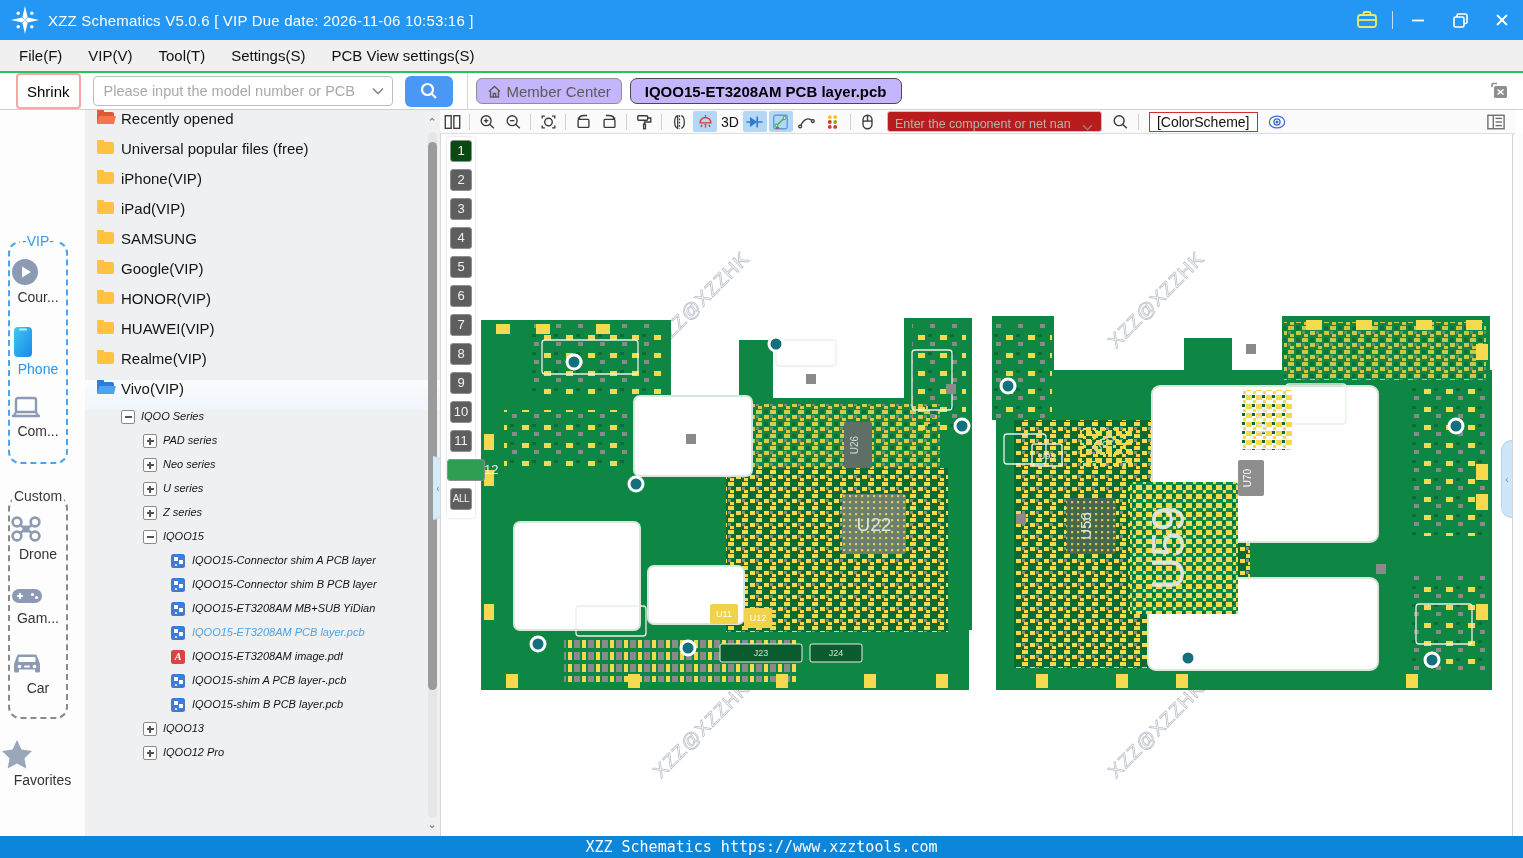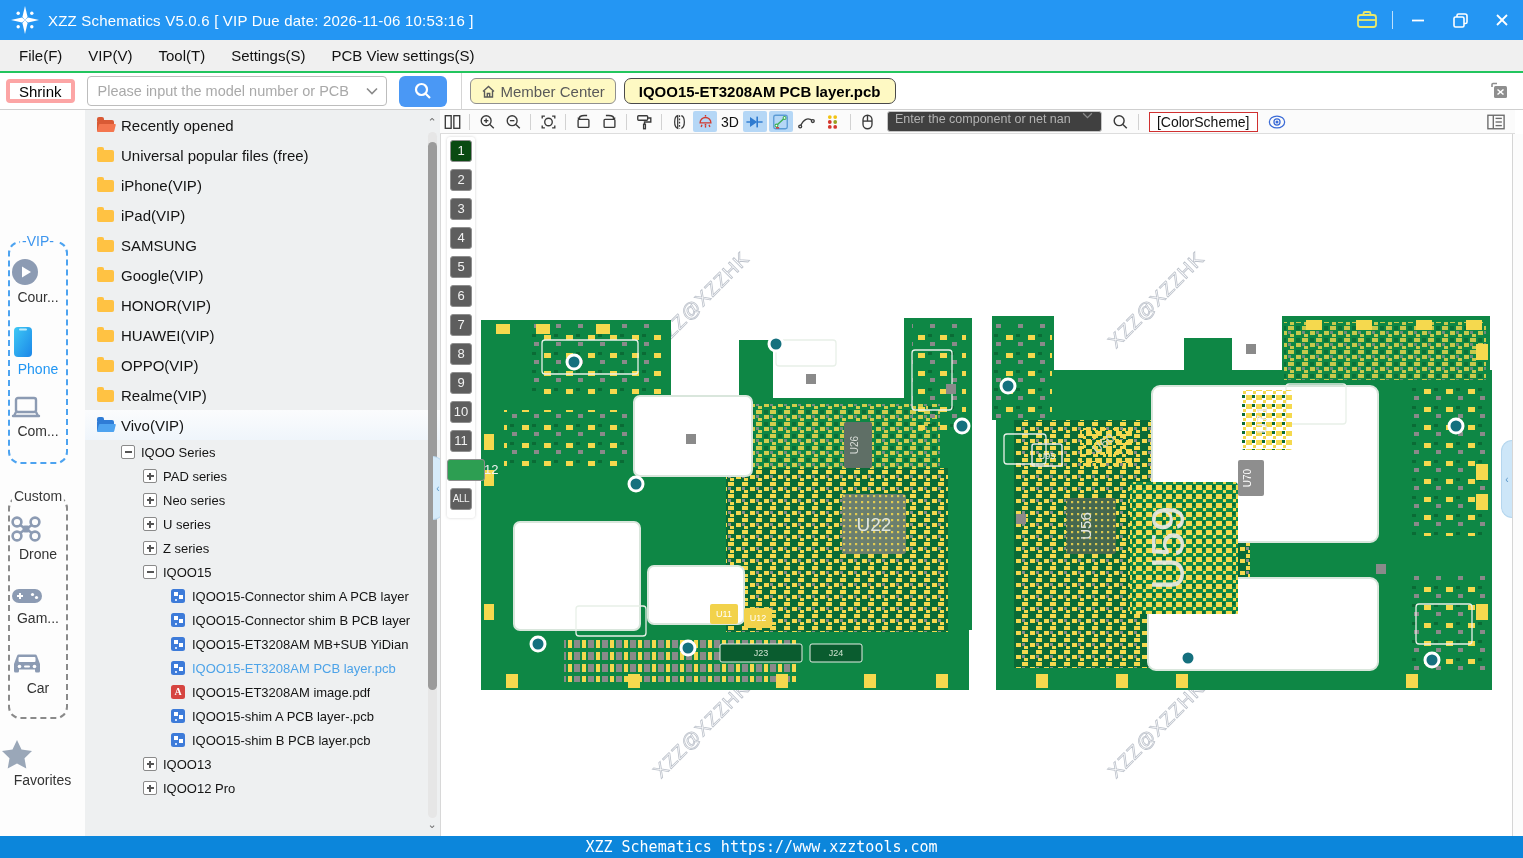--- a/index.html
+++ b/index.html
@@ -17,48 +17,48 @@
   .win-divider { width:1px; height:18px; background:rgba(255,255,255,.7); margin:0 4px; }
 
   
   .menubar { position:absolute; left:0; top:40px; width:1523px; height:33px;
     background:#F0F0F0; border-bottom:2px solid #22c55e; display:flex; align-items:center; padding-left:6px; }
   .menu-item { font-size:15px; color:#111; padding:0 13px; height:100%; display:flex; align-items:center; cursor:pointer; }
 
   
   .searchrow { position:absolute; left:0; top:73px; width:1523px; height:37px;
     background:#fff; border-bottom:1px solid #CFCFCF; display:flex; align-items:center; }
-  .shrink-btn { margin-left:6px; height:24px; padding:0 9px; background:#fff;
-    border:4px solid #fca5a5; border-radius:4px; font-size:15px; color:#000; }
+  .shrink-btn { margin-left:16px; height:36px; padding:0 9px; background:#fff;
+    border:2px solid #fca5a5; border-radius:4px; font-size:15px; color:#000; }
   .model-input { position:relative; margin-left:12px; width:300px; height:30px;
     border:1px solid #BDBDBD; border-radius:4px; display:flex; align-items:center; padding:0 26px 0 10px; }
   .model-input .ph { color:#A9A9A9; font-size:14.5px; white-space:nowrap; overflow:hidden; }
   .chev { position:absolute; right:8px; }
   .search-btn { margin-left:12px; width:48px; height:31px; background:#4A98F5;
     border:none; border-radius:6px; display:flex; align-items:center; justify-content:center; cursor:pointer; }
   .tabs-wrap { margin-left:14px; height:37px; border-left:1px solid #D5D5D5;
     display:flex; align-items:center; padding-left:8px; flex:1; }
   .tab { height:26px; border:1px solid #8F8F8F; border-radius:6px; display:flex;
-    align-items:center; padding:0 10px; background:#fef9c3; cursor:pointer; }
+    align-items:center; padding:0 10px; background:#c4b5fd; cursor:pointer; }
   .tab.member { color:#5A5A5A; font-size:15px; gap:5px; }
   .tab.file { margin-left:8px; border:1.6px solid #4A4A4A; border-radius:7px;
     font-weight:bold; font-size:15px; color:#000; padding:0 14px; }
   .close-tabs { margin-left:auto; margin-right:14px; cursor:pointer; }
 
   
   .toolbar { position:absolute; left:432px; top:110px; width:1083px; height:24px;
     background:#FBFBFB; border-left:1px solid #D8D8D8; border-bottom:1px solid #DDD;
     display:flex; align-items:center; padding:0 6px; }
   .tb-ic { width:24px; height:21px; display:flex; align-items:center; justify-content:center;
     margin:0 1px; border-radius:2px; cursor:pointer; flex:0 0 auto; }
   .tb-ic.sel { background:#B5D7F6; }
   .tb-sep { width:1px; height:16px; background:#D2D2D2; margin:0 4px; flex:0 0 auto; }
   .tb-3d { font-size:14px; color:#111; margin:0 3px; cursor:pointer; }
   .tb-input { position:relative; width:215px; height:21px; border:1px solid #C4C4C4;
-    border-radius:3px; margin:2px 6px; display:flex; align-items:flex-start; padding:0 22px 0 7px; background:#404040; }
+    border-radius:3px; margin:2px 6px; display:flex; align-items:flex-end; padding:0 22px 0 7px; background:#b91c1c; }
   .tb-input .ph { color:#B3B3B3; font-size:12.5px; white-space:nowrap; overflow:hidden; }
   .colorscheme { border:1.5px solid #D03030; padding:1px 7px; font-size:14px; color:#111;
     margin:0 6px; cursor:pointer; white-space:nowrap; background:#fff; }
   .tb-right { margin-left:auto; display:flex; align-items:center; }
 
   
   .side-icons { position:absolute; left:0; top:110px; width:106px; height:726px;
     background:#FDFDFD; border-right:1px solid #E2E2E2; }
   .grp { position:absolute; left:8px; width:60px; border-radius:12px; }
   .grp.vip { top:131px; height:223px; border:2px dashed #4DA3F0; }
@@ -71,24 +71,24 @@
   .side-item .lbl { font-size:14px; color:#333; margin-top:2px; white-space:nowrap; }
   .side-item .lbl.blue { color:#2196F3; }
   .fav { position:absolute; left:0; top:628px; width:85px; text-align:center; cursor:pointer; }
   .fav .lbl { font-size:14px; color:#333; margin-top:2px; }
   .side-scrollthumb { position:absolute; right:3px; top:280px; width:4px; height:26px;
     background:#3C86E8; border-radius:2px; }
 
   
   .tree { position:absolute; left:85px; top:110px; width:355px; height:726px;
     background:#EEF0F1; overflow:hidden; }
-  .tree-row { display:flex; align-items:center; overflow:hidden; white-space:nowrap;
+  .tree-row { display:flex; overflow:hidden; white-space:nowrap;
     cursor:pointer; padding-right:14px; }
   .tree-row.h30 { height:30px; font-size:15px; }
-  .tree-row.h24 { height:24px; font-size:13px; }
+  .tree-row.h24 { height:24px; font-size:11px;font-style:italic; }
   .tree-row.selected { background:linear-gradient(180deg,#FBFCFD,#EFF5FB); }
   .tree-row .tree-label { color:#141414; overflow:hidden; }
   .tree-row.active .tree-label { color:#4DA3E8; }
   .tree-indent { flex:0 0 auto; }
   .expander { flex:0 0 auto; width:14px; height:14px; margin-right:6px; position:relative; }
   .exp-plus, .exp-minus { border:1px solid #8A8A8A; border-radius:2px; background:#fff; }
   .exp-plus::before, .exp-minus::before { content:""; position:absolute; left:2.5px; right:2.5px;
     top:50%; height:1.4px; margin-top:-0.7px; background:#555; }
   .exp-plus::after { content:""; position:absolute; top:2.5px; bottom:2.5px; left:50%;
     width:1.4px; margin-left:-0.7px; background:#555; }
@@ -540,26 +540,20 @@
       <span class="tree-label">HONOR(VIP)</span>
     </div>
 
     <div class="tree-row h30">
       <span class="tree-indent" style="width: 12px;"></span>
 
       <span class="tree-icon ic-folder"></span>
       <span class="tree-label">HUAWEI(VIP)</span>
     </div>
 
-    <div class="tree-row h30">
-      <span class="tree-indent" style="width: 12px;"></span>
-
-      <span class="tree-icon ic-folder"></span>
-      <span class="tree-label">OPPO(VIP)</span>
-    </div>
 
     <div class="tree-row h30">
       <span class="tree-indent" style="width: 12px;"></span>
 
       <span class="tree-icon ic-folder"></span>
       <span class="tree-label">Realme(VIP)</span>
     </div>
 
     <div class="tree-row h30 selected">
       <span class="tree-indent" style="width: 12px;"></span>

